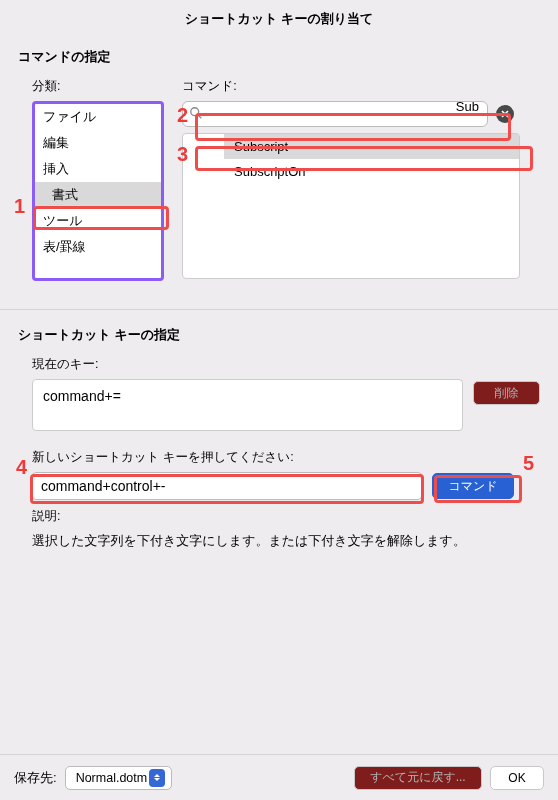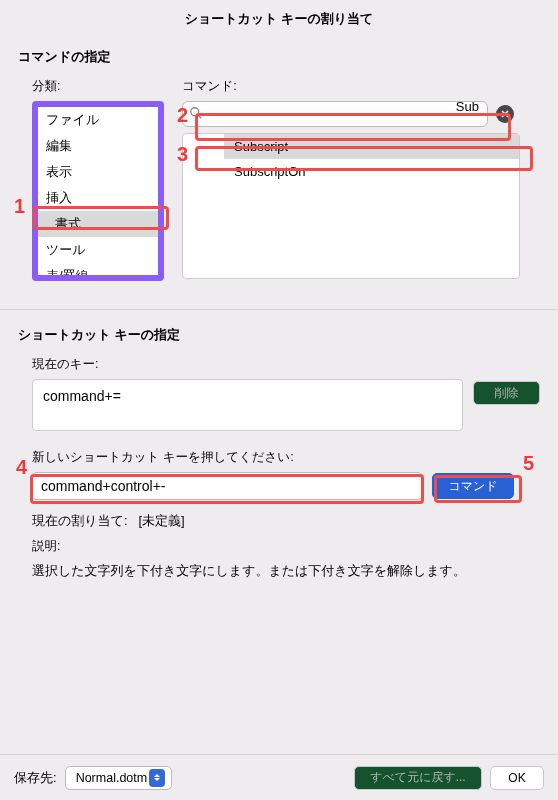--- a/index.html
+++ b/index.html
@@ -34,21 +34,21 @@
   }
   .col { display: flex; flex-direction: column; }
   .label {
     font-size: 12.5px;
     margin-bottom: 6px;
   }
   .listbox {
     width: 132px;
     height: 180px;
     background: #fff;
-    border: 6px solid #8b5cf6;
+    border: 3px solid #8b5cf6;
     border-radius: 4px;
     overflow-y: auto;
     position: relative;
   }
   .listbox::-webkit-scrollbar { width: 14px; }
   .listbox::-webkit-scrollbar-track { background: #f2f2f2; }
   .listbox::-webkit-scrollbar-thumb { background: #c7c7c7; border-radius: 7px; border: 3px solid #f2f2f2; }
   .list-item {
     padding: 4px 8px;
     font-size: 13px;
@@ -134,21 +134,21 @@
     height: 24px;
     padding: 0 14px;
     border: 1px solid #c8c8c8;
     border-radius: 5px;
     background: #fff;
     font-size: 12px;
     cursor: pointer;
   }
   .btn.disabled {
     color: #b5b5b5;
-    background: #14532d;
+    background: #7f1d1d;
     cursor: default;
   }
   .btn.primary {
     background: #2861d4;
     color: #fff;
     border-color: #2861d4;
   }
   .newkey-input {
     width: 390px;
     height: 28px;
@@ -235,21 +235,20 @@
 <div class="titlebar">ショートカット キーの割り当て</div>
 
 <div class="section">
   <div class="section-header">コマンドの指定</div>
   <div class="row">
     <div class="col">
       <div class="label">分類:</div>
       <div class="listbox" id="catbox">
           <div class="list-item">ファイル</div>
           <div class="list-item">編集</div>
-          <div class="list-item">表示</div>
           <div class="list-item">挿入</div>
           <div class="list-item selected">書式</div>
           <div class="list-item">ツール</div>
           <div class="list-item">表/罫線</div>
         </div>
     </div>
     <div class="col">
       <div class="label">コマンド:</div>
       <div class="search-wrap">
         <svg class="search-icon" viewBox="0 0 16 16">
@@ -284,25 +283,20 @@
     </div>
     <button class="btn disabled" style="margin-top:2px;width:72px">削除</button>
   </div>
 
   <div class="label indent" style="margin-top:18px">新しいショートカット キーを押してください:</div>
   <div class="newkey-row">
     <input class="newkey-input" value="command+control+-" style="">
     <button class="btn primary" style="width:82px;height:26px">コマンド</button>
   </div>
 
-  <div class="indent" style="margin-top:12px;font-size:13px">
-    <span>現在の割り当て:</span>
-    &nbsp;
-    <span>[未定義]</span>
-  </div>
 
   <div class="label indent" style="margin-top:8px">説明:</div>
   <div class="desc">選択した文字列を下付き文字にします。または下付き文字を解除します。</div>
 </div>
 
 <div class="footer">
   <span>保存先:</span>
   <div class="select">
     <span>Normal.dotm</span>
     <span class="select-arrow"></span>

